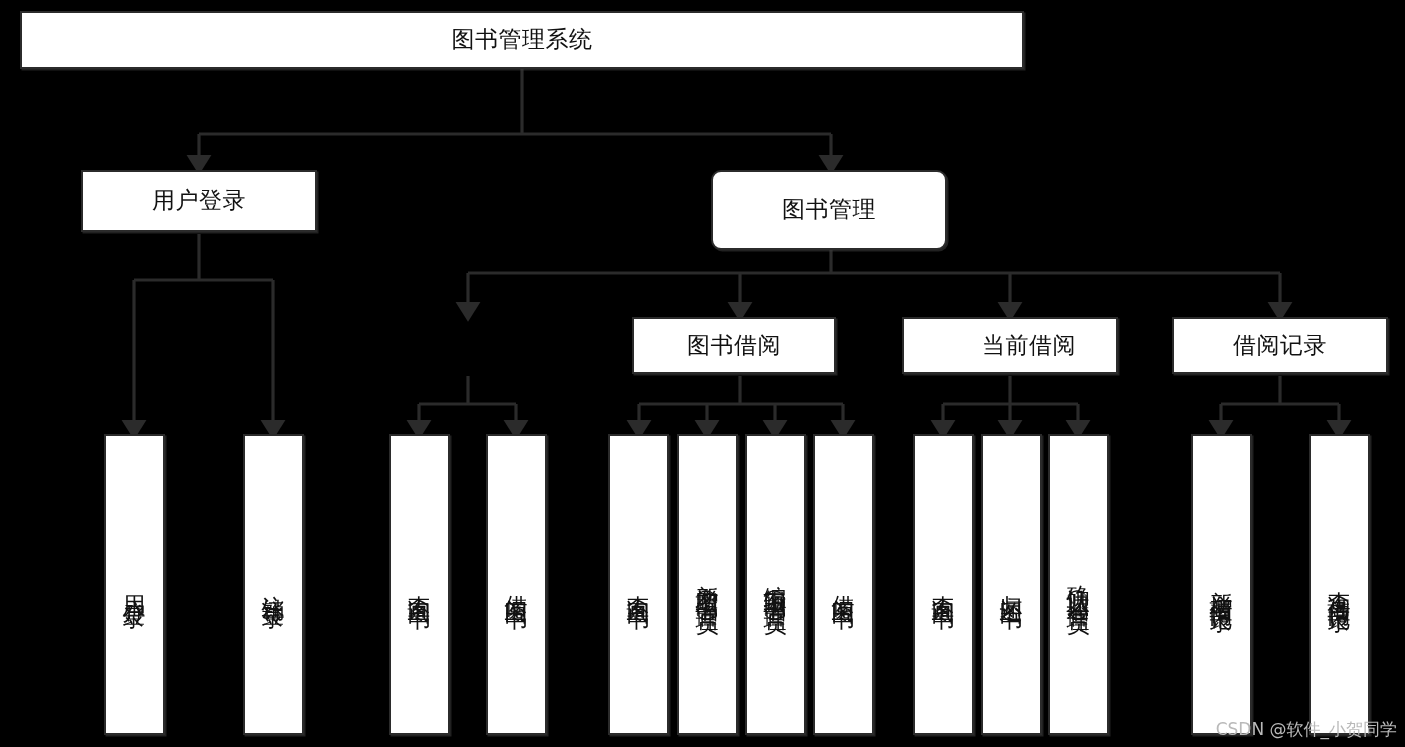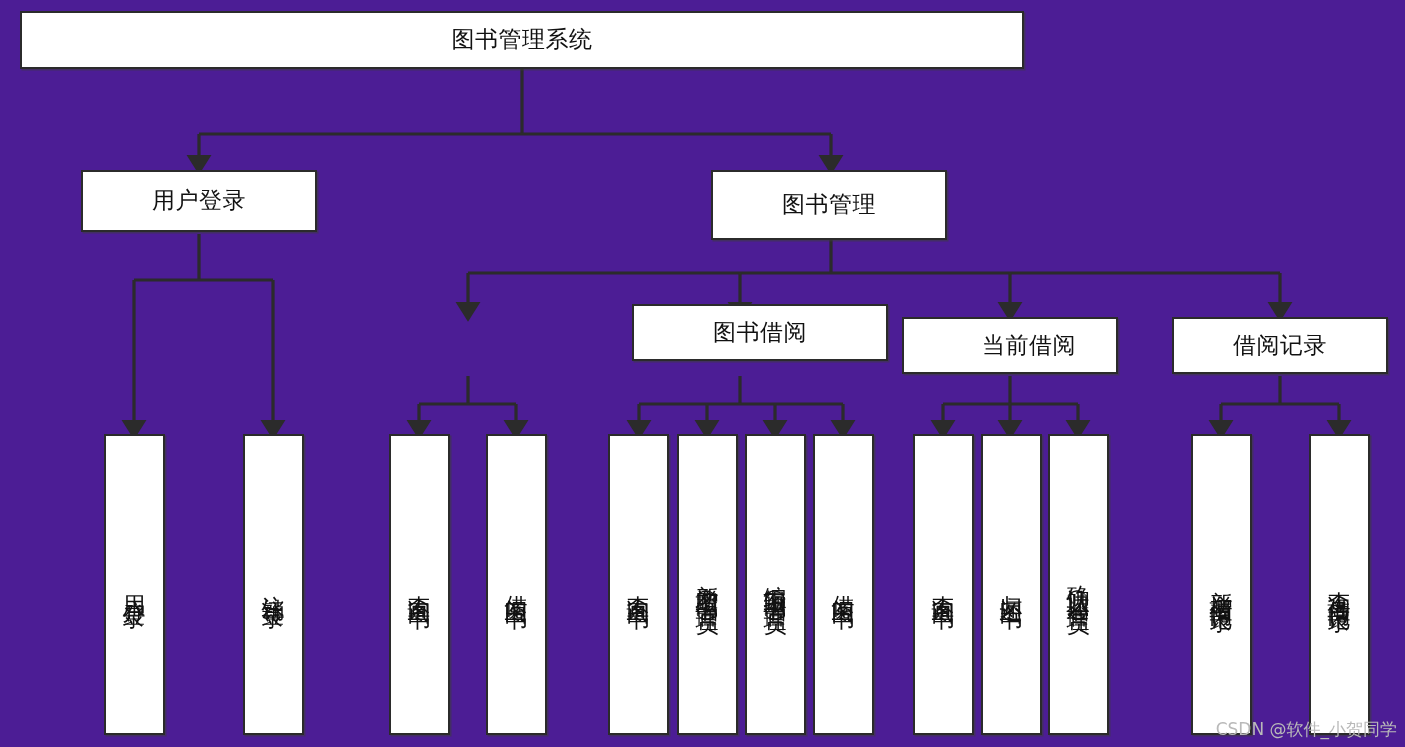--- a/index.html
+++ b/index.html
@@ -8,21 +8,21 @@
     padding: 0;
     background: #ffffff;
   }
   body {
     font-family: "Liberation Sans", "DejaVu Sans", sans-serif;
   }
   #diagram-canvas {
     position: relative;
     width: 1405px;
     height: 747px;
-    background: #4c1d95;
+    background: #000000;
     overflow: hidden;
   }
   #edges-layer {
     position: absolute;
     left: 0;
     top: 0;
     width: 1405px;
     height: 747px;
     pointer-events: none;
   }
@@ -127,25 +127,25 @@
     </g>
   </svg>
 
   <div class="node horizontal" style="left:20px; top:11px; width:1004px; height:58px;">
     <span class="node-label">图书管理系统</span>
   </div>
 
   <div class="node horizontal" style="left:81px; top:170px; width:236px; height:62px;">
     <span class="node-label">用户登录</span>
   </div>
-  <div class="node horizontal" style="left:711px; top:170px; width:236px; height:70px;">
+  <div class="node horizontal" style="left:711px; top:170px; width:236px; height:80px;border-radius:10px;">
     <span class="node-label">图书管理</span>
   </div>
 
-  <div class="node horizontal" style="left:632px; top:304px; width:256px; height:57px;">
+  <div class="node horizontal" style="left:632px; top:317px; width:204px; height:57px;">
     <span class="node-label">图书借阅</span>
   </div>
   <div class="node horizontal" style="left:902px; top:317px; width:216px; height:57px;padding-left:38px;">
     <span class="node-label">当前借阅</span>
   </div>
   <div class="node horizontal" style="left:1172px; top:317px; width:216px; height:57px;">
     <span class="node-label">借阅记录</span>
   </div>
 
   <div class="node vertical" style="left:104px; top:434px; width:61px; height:301px;">

